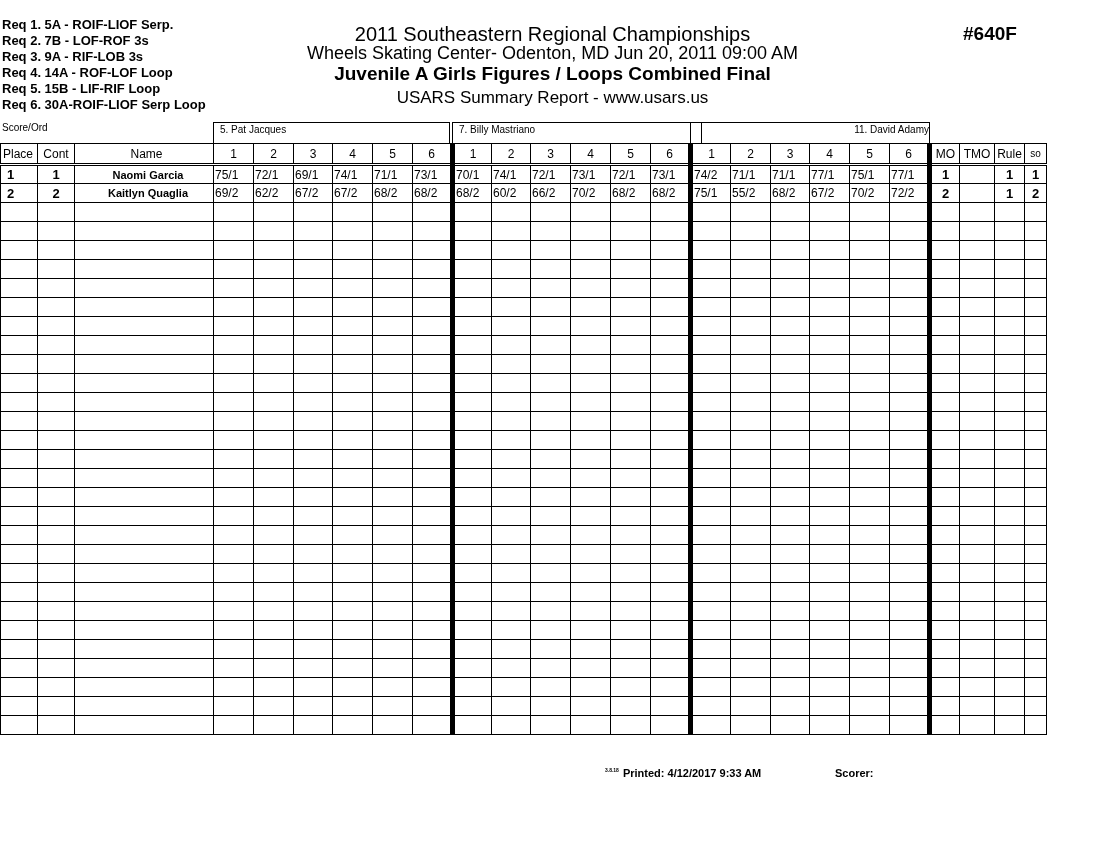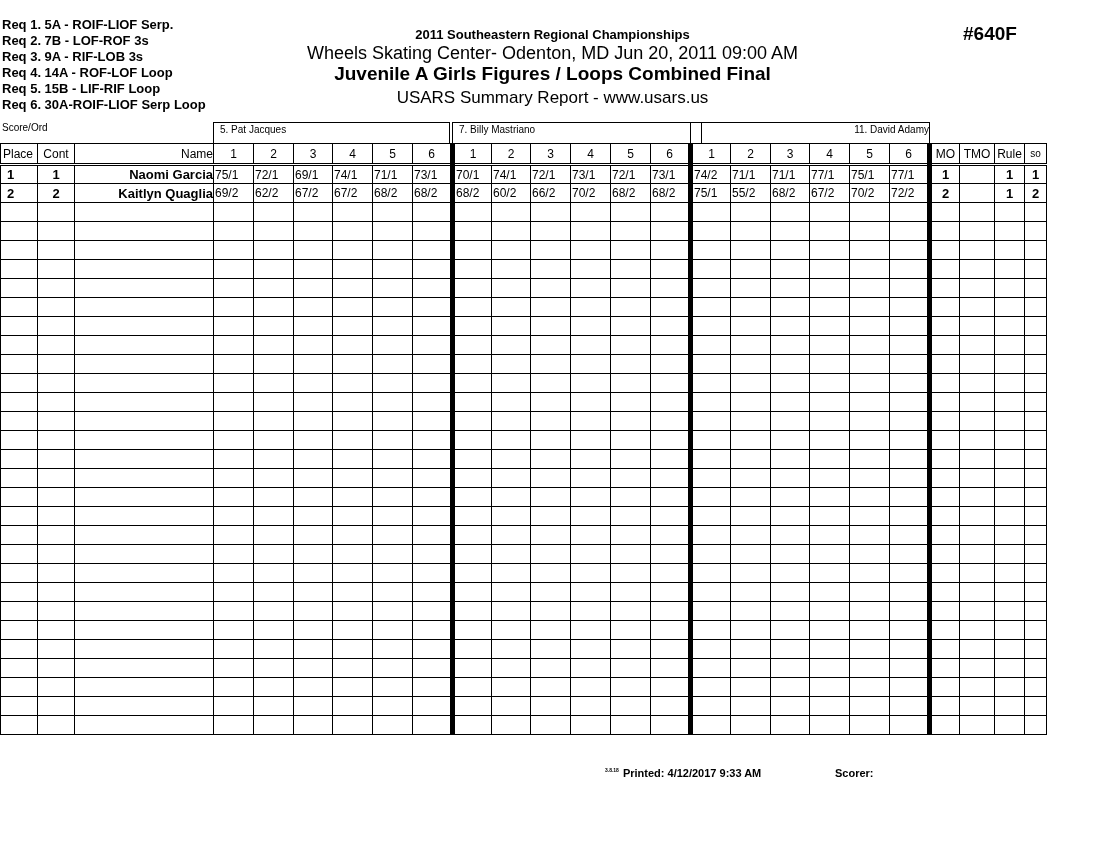--- a/index.html
+++ b/index.html
@@ -1,35 +1,35 @@
 <!DOCTYPE html>
 <html><head>
 <meta charset="utf-8">
 <style>
   html, body { margin:0; padding:0; background:#fff; }
   body { width:1100px; height:850px; position:relative; overflow:hidden; font-family:"Liberation Sans", sans-serif; color:#000; }
   .reqs { position:absolute; left:2px; top:17px; font-weight:bold; font-size:13px; line-height:16px; }
   .reqs div { white-space:nowrap; }
   .title-block { position:absolute; left:300px; width:505px; top:24px; text-align:center; }
-  .t1 { font-weight:bold; font-size:13px; line-height:21px; }
+  .t1 { font-weight:normal; font-size:20px; line-height:21px; }
   .t2 { font-size:18px; line-height:16px; }
   .t3 { font-weight:bold; font-size:19px; line-height:26px; }
   .t4 { font-size:17px; line-height:22px; }
   .event-num { position:absolute; left:963px; top:23px; font-weight:bold; font-size:19px; }
   .score-ord { position:absolute; left:2px; top:122px; font-size:10px; }
   .judge-box { position:absolute; top:122px; height:21px; border:1px solid #000; border-bottom:none; box-sizing:border-box; font-size:10px; padding:1px 0 0 6px; }
   table.grid { position:absolute; left:0; top:143px; border-collapse:collapse; table-layout:fixed; }
   table.grid td, table.grid th { border:1.5px solid #000; padding:0; height:19px; box-sizing:border-box; font-size:12px; overflow:hidden; white-space:nowrap; }
   table.grid th { font-weight:normal; text-align:center; height:21px; border-bottom:3px double #000; }
-  table.grid th.name-h { text-align:right; padding-left:5px; }
+  table.grid th.name-h { text-align:center; padding-left:5px; }
   table.grid th.place-h { text-align:left; padding-left:2px; }
   table.grid td.sc { text-align:left; padding-left:1px; font-size:12px; }
   table.grid td.b { font-weight:bold; font-size:13px; text-align:center; }
   table.grid td.pl { font-weight:bold; font-size:13px; text-align:left; padding-left:6px; }
-  table.grid td.nm { font-weight:bold; font-size:13px; text-align:right; padding-left:8px; }
+  table.grid td.nm { font-weight:bold; font-size:11px; text-align:center; padding-left:8px; }
   .thick-l { border-left:5px solid #000 !important; }
   .footer { position:absolute; top:767px; left:605px; font-size:11px; font-weight:bold; }
   .footer .ver { font-size:5px; vertical-align:top; margin-right:4px; }
   .footer .scorer { position:absolute; left:230px; top:0; white-space:nowrap; }
 </style>
 </head>
 <body>
 
 <div class="reqs">
   <div>Req  1.  5A - ROIF-LIOF Serp.</div>

